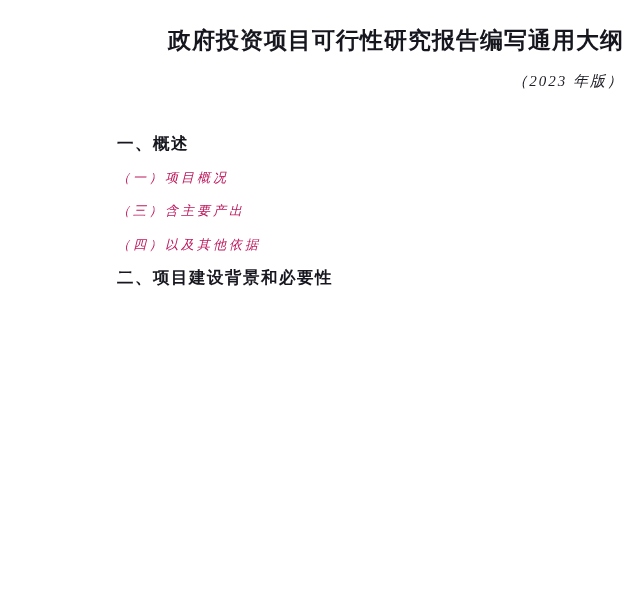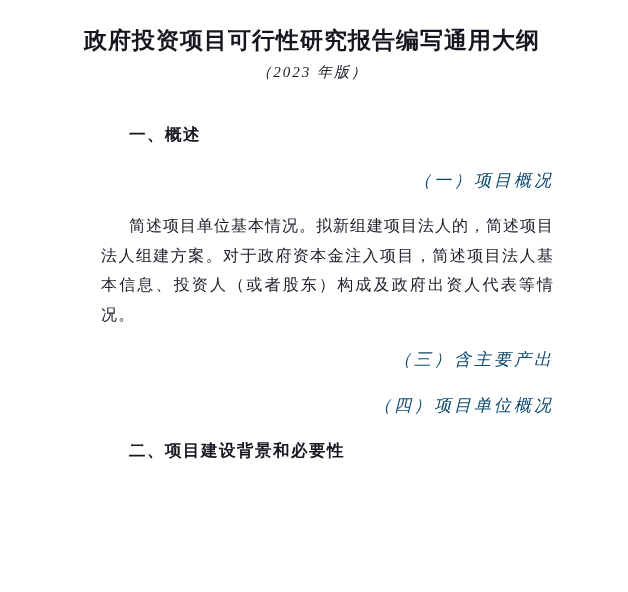--- a/index.html
+++ b/index.html
@@ -12,79 +12,77 @@
     width: 628px;
     height: 592px;
     background: #ffffff;
     overflow: hidden;
     color: #1c1c26;
     font-family: "Liberation Serif", "DejaVu Serif", serif;
   }
   .doc-header {
     width: 624px;
     padding-top: 25px;
-    text-align: center;
+    text-align: right;
   }
   .doc-title {
     font-family: "Liberation Serif", "DejaVu Serif", serif;
     font-weight: bold;
     font-size: 23px;
     line-height: 31px;
     letter-spacing: 1px;
     color: #16161f;
   }
   .doc-subtitle {
-    margin-top: 5px;
+    margin-top: 14px;
     font-size: 15px;
     line-height: 23px;
     letter-spacing: 2px;
     font-style: italic;
     color: #1c1c26;
   }
   .doc-body {
     margin-left: 85px;
     margin-top: 36px;
     width: 485px;
   }
   .block {
-    margin: 16px;
+    margin: 4px;
     font-size: 16px;
     line-height: 29.5px;
     text-indent: 28px;
   }
   .block.section-heading {
     font-family: "Liberation Sans", "DejaVu Sans", sans-serif;
     font-weight: bold;
     font-size: 16.5px;
     letter-spacing: 1.5px;
     color: #17171f;
   }
   .block.subsection-heading {
     font-style: italic;
-    font-size: 17px;
+    font-size: 13px;
     letter-spacing: 3px;
-    color: #0c4a6e;
-    text-align: right;
+    color: #be185d;
   }
   .block.paragraph {
     text-align: justify;
     text-align-last: left;
     letter-spacing: 1px;
     color: #1c1c26;
   }
 </style>
 </head>
 <body>
 
 <div class="page">
   <div class="doc-header">
     <div class="doc-title">政府投资项目可行性研究报告编写通用大纲</div>
     <div class="doc-subtitle">（2023 年版）</div>
   </div>
   <div class="doc-body" id="doc-body">
       <p class="block section-heading">一、概述</p>
       <p class="block subsection-heading">（一）项目概况</p>
-      <p class="block paragraph">简述项目单位基本情况。拟新组建项目法人的，简述项目法人组建方案。对于政府资本金注入项目，简述项目法人基本信息、投资人（或者股东）构成及政府出资人代表等情况。</p>
       <p class="block subsection-heading">（三）含主要产出</p>
-      <p class="block subsection-heading">（四）项目单位概况</p>
+      <p class="block subsection-heading">（四）以及其他依据</p>
       <p class="block section-heading">二、项目建设背景和必要性</p>
     </div>
 </div>
 
 </body></html>

